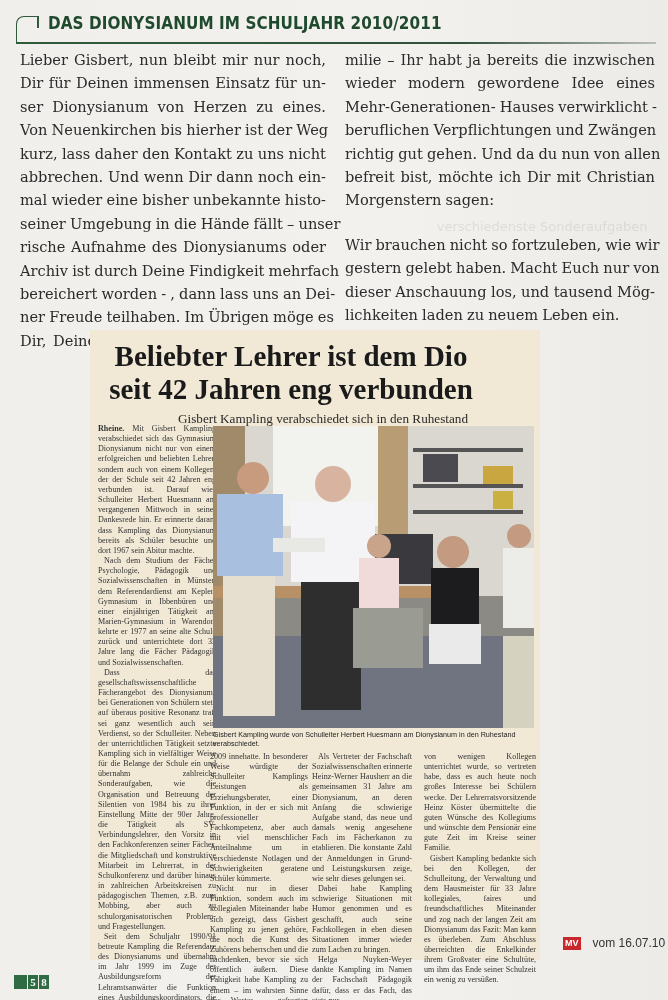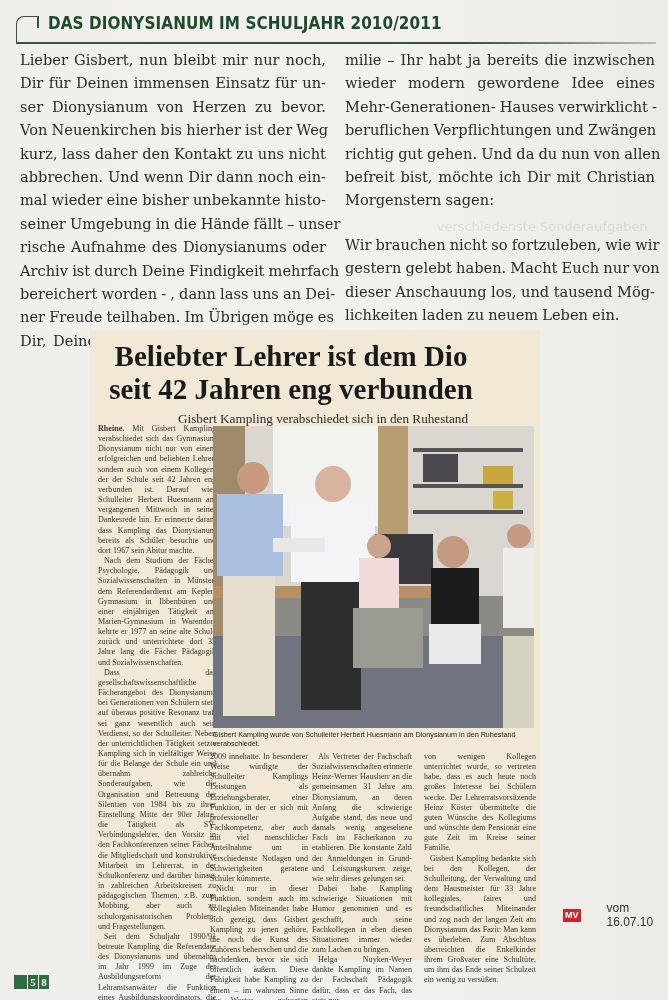--- a/index.html
+++ b/index.html
@@ -73,21 +73,21 @@
   .n4 { left:334px; top:422px; width:112px; }
   .photo {
     position:absolute; left:123px; top:96px; width:321px; height:302px; overflow:hidden;
     background:#7a7a78;
   }
   .caption {
     position:absolute; left:123px; top:400px; width:321px;
     font-family:"Liberation Sans", sans-serif; font-size:7.2px; line-height:9px; color:#222;
   }
   .source {
-    position:absolute; left:563px; top:908px; height:14px; display:flex; align-items:center; gap:17px;
+    position:absolute; left:563px; top:936px; height:14px; display:flex; align-items:center; gap:3px;
   }
   .source .logo {
     background:#c8282c; color:#fff; font-family:"Liberation Sans", sans-serif; font-weight:bold; font-size:9px;
     padding:1px 2px; line-height:11px;
   }
   .source .date {
     font-family:"Liberation Sans", sans-serif; font-size:12px; color:#333;margin-left:9px;
   }
   .pagenum { position:absolute; left:14px; top:975px; display:flex; gap:1px; }
   .pagenum span {
@@ -106,21 +106,21 @@
 
 <div class="header">
   <div class="tab"></div>
   <div class="title">DAS DIONYSIANUM IM SCHULJAHR 2010/2011</div>
   <div class="rule"></div>
 </div>
 
 <div class="col col-left">
   <span class="line">Lieber Gisbert, nun bleibt mir nur noch,</span>
   <span class="line">Dir für Deinen immensen Einsatz für un-</span>
-  <span class="line">ser Dionysianum von Herzen zu bevor.</span>
+  <span class="line">ser Dionysianum von Herzen zu eines.</span>
   <span class="line">Von Neuenkirchen bis hierher ist der Weg</span>
   <span class="line">kurz, lass daher den Kontakt zu uns nicht</span>
   <span class="line">abbrechen. Und wenn Dir dann noch ein-</span>
   <span class="line">mal wieder eine bisher unbekannte histo-</span>
   <span class="line">seiner Umgebung in die Hände fällt – unser</span>
   <span class="line">rische Aufnahme des Dionysianums oder</span>
   <span class="line">Archiv ist durch Deine Findigkeit mehrfach</span>
   <span class="line">bereichert worden - , dann lass uns an Dei-</span>
   <span class="line">ner Freude teilhaben. Im Übrigen möge es</span>
   <span class="line">Dir, Deiner Frau  und Deiner ganzen Fa-</span>

